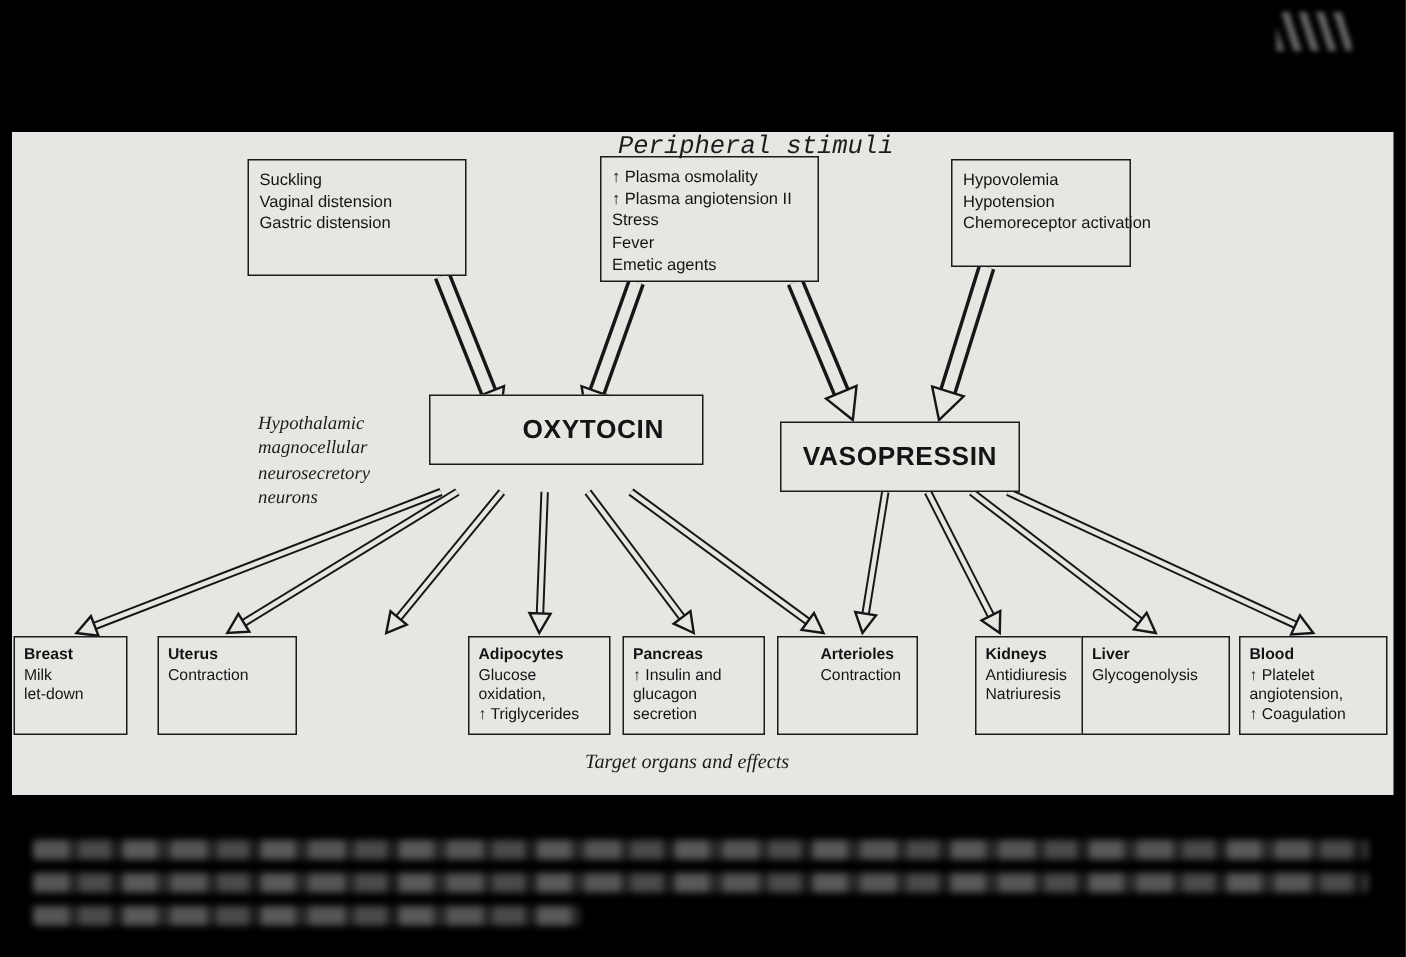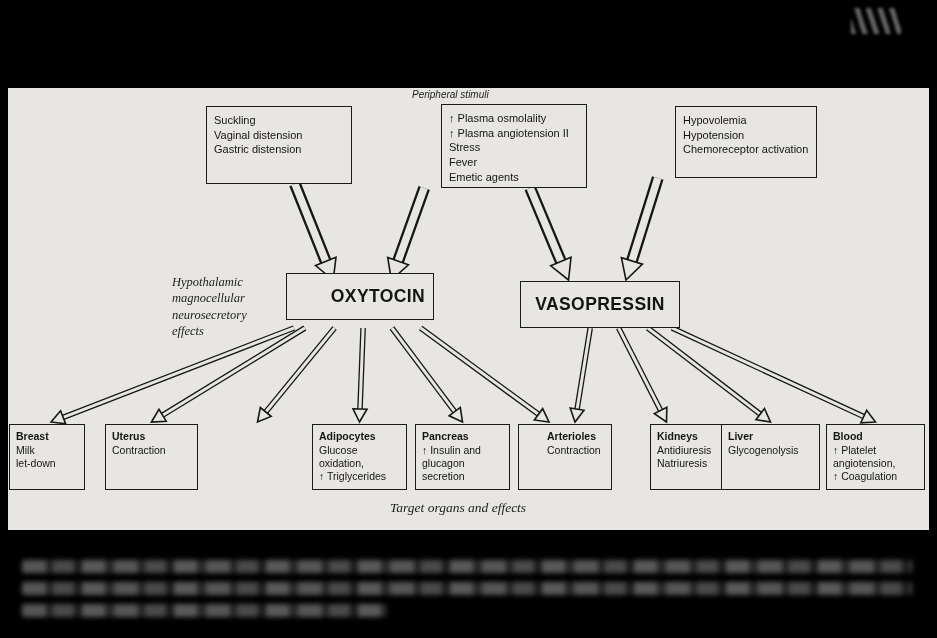--- a/index.html
+++ b/index.html
@@ -3,28 +3,28 @@
 <meta charset="utf-8">
 <title>Oxytocin / Vasopressin diagram</title>
 <style>
   html,body{margin:0;padding:0;background:#000;}
   .frame{position:relative;width:937px;height:638px;background:#000;overflow:hidden;
          font-family:"Liberation Sans",sans-serif;}
   .paper{position:absolute;left:8px;top:88px;width:921px;height:442px;background:#e7e6e3;}
   #arrows{position:absolute;left:0;top:0;z-index:1;}
   .box{position:absolute;border:1.5px solid #1b1b1b;background:#e7e6e3;color:#141414;
        box-sizing:border-box;z-index:2;}
-  .stim{padding:6px 7px;font-size:11px;line-height:1.33;margin-left:41px;}
+  .stim{padding:6px 7px;font-size:11px;line-height:1.33;}
   .stim .line{white-space:nowrap;}
   .hormone{display:flex;align-items:center;justify-content:center;font-weight:bold;
            font-size:17.5px;letter-spacing:.4px;}
   .target{padding:5px 6px;font-size:10.5px;line-height:1.24;}
   .target .organ{font-weight:bold;margin-bottom:1px;}
   .label{position:absolute;color:#1c1c1c;z-index:3;}
-  .peripheral{font-family:Liberation Sans, sans-serif;font-style:italic;font-size:10px;
+  .peripheral{font-family:Liberation Mono, monospace;font-style:italic;font-size:17px;
               left:404px;top:1px;}
   .neurons{font-family:"Liberation Serif",serif;font-style:italic;font-size:12.5px;
            line-height:1.3;left:164px;top:186px;width:114px;}
   .target-label{font-family:"Liberation Serif",serif;font-style:italic;font-size:13.5px;
                 left:382px;top:412px;}
   .caption{position:absolute;left:22px;top:560px;width:890px;z-index:2;}
   .cap-line{height:13px;margin-bottom:9px;filter:blur(2.4px);opacity:.62;border-radius:2px;
     background:repeating-linear-gradient(90deg,#8a8a8a 0 24px,#3a3a3a 24px 31px,#777 31px 52px,
                #2c2c2c 52px 60px,#909090 60px 83px,#404040 83px 92px);}
   .cap-line.w3{width:41%;}
@@ -109,41 +109,41 @@
           <line x1="664" y1="240" x2="855.6982259590812" y2="328.54856629068126" stroke="#161616" stroke-width="5.6"></line>
           <line x1="664" y1="240" x2="855.6982259590812" y2="328.54856629068126" stroke="#e7e6e3" stroke-width="3"></line>
           <polygon points="867.5,334 852.7628385771404,334.9033676973298 858.633613341022,322.1937648840327" fill="#e7e6e3" stroke="#161616" stroke-width="1.6"></polygon>
         </g>
       </svg>
     <div class="label peripheral">Peripheral stimuli</div>
     <div class="label neurons">
         <div class="nline">Hypothalamic</div>
         <div class="nline">magnocellular</div>
         <div class="nline">neurosecretory</div>
-        <div class="nline">effects</div>
+        <div class="nline">neurons</div>
       </div>
     <div class="label target-label">Target organs and effects</div>
   <div class="box stim" style="left: 157px; top: 18px; width: 146px; height: 78px;">
         <div class="line">Suckling</div>
         <div class="line">Vaginal distension</div>
         <div class="line">Gastric distension</div>
       </div>
       <div class="box stim" style="left: 392px; top: 16px; width: 146px; height: 84px;">
         <div class="line">↑ Plasma osmolality</div>
         <div class="line">↑ Plasma angiotension II</div>
         <div class="line">Stress</div>
         <div class="line">Fever</div>
         <div class="line">Emetic agents</div>
       </div>
-      <div class="box stim" style="left: 626px; top: 18px; width: 142px; height: 72px;">
+      <div class="box stim" style="left: 626px; top: 18px; width: 120px; height: 72px;">
         <div class="line">Hypovolemia</div>
         <div class="line">Hypotension</div>
         <div class="line">Chemoreceptor activation</div>
       </div>
-      <div class="box hormone" style="left: 278px; top: 185px; width: 148px; height: 47px; padding-left: 36px;">OXYTOCIN</div>
+      <div class="box hormone" style="left: 278px; top: 175px; width: 183px; height: 47px; padding-left: 36px;">OXYTOCIN</div>
       <div class="box hormone" style="left: 512px; top: 193px; width: 160px; height: 47px;">VASOPRESSIN</div>
       <div class="box target" style="left: 1px; top: 336px; width: 76px; height: 66px;">
         <div class="organ">Breast</div>
         <div class="line">Milk</div>
         <div class="line">let-down</div>
       </div>
       <div class="box target" style="left: 97px; top: 336px; width: 93px; height: 66px;">
         <div class="organ">Uterus</div>
         <div class="line">Contraction</div>
       </div>

